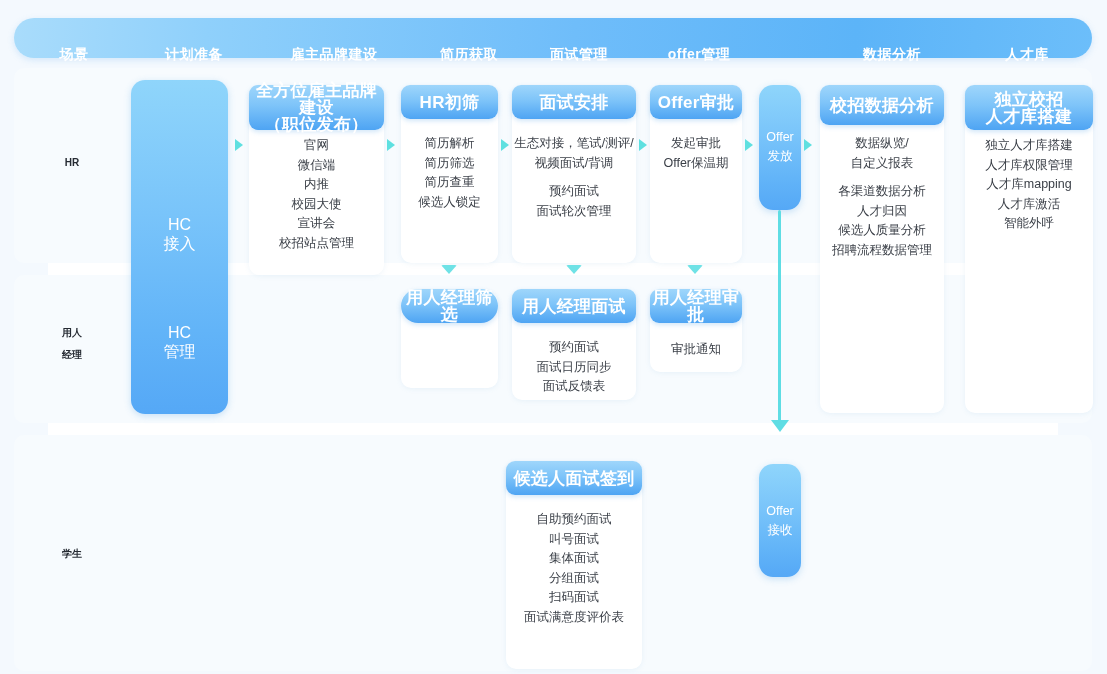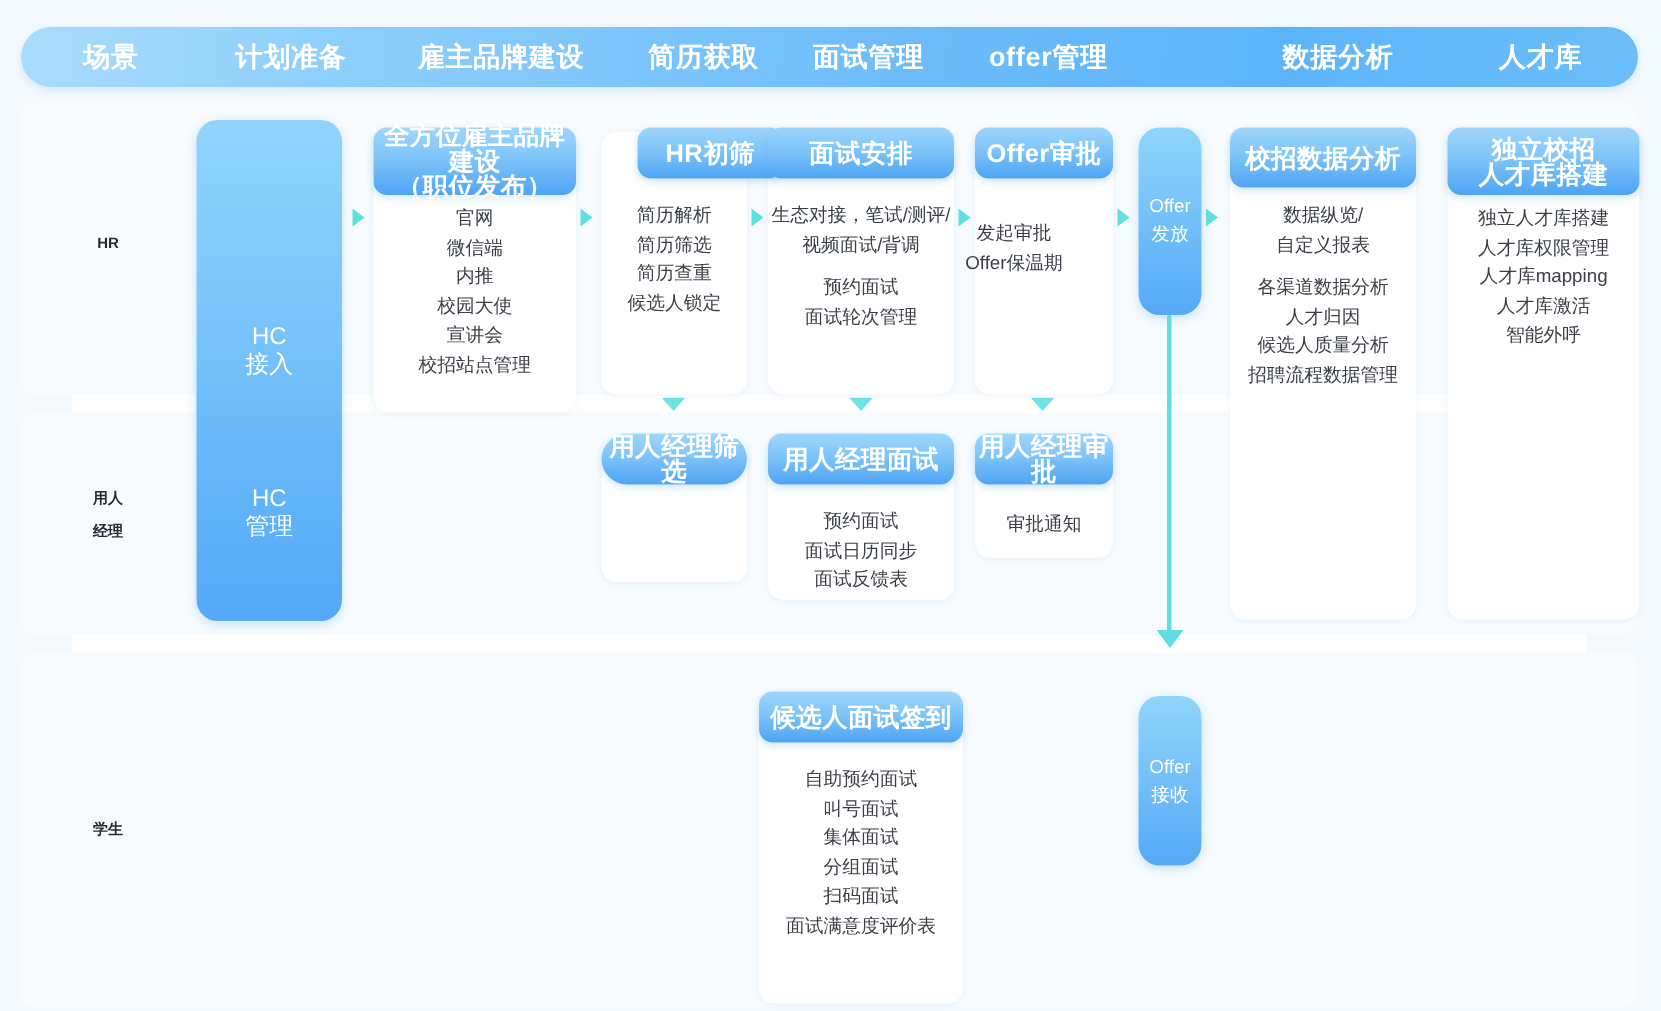--- a/index.html
+++ b/index.html
@@ -13,22 +13,22 @@
   #stage{position:relative;width:1107px;height:674px;}
 
   
   .header-bar{
     position:absolute;left:14px;top:18px;width:1078px;height:40px;
     border-radius:20px;
     background:linear-gradient(95deg,#a9dcfb 0%,#8fd0fb 18%,#6fbdfa 52%,#5cb4f8 78%,#6cbefa 100%);
     box-shadow:0 2px 6px rgba(110,180,240,.25);
   }
   .header-item{
-    position:absolute;top:0;height:40px;line-height:40px;
-    color:#ffffff;font-size:18px;font-weight:bold;
+    position:absolute;top:16px;height:40px;line-height:40px;
+    color:#ffffff;font-size:14px;font-weight:bold;
     letter-spacing:.5px;text-align:center;white-space:nowrap;
   }
 
   
   .band{
     position:absolute;left:14px;width:1078px;
     background:#f7fbfe;border-radius:10px;
   }
   .band-gap{
     position:absolute;left:48px;width:1010px;height:12px;background:#ffffff;
@@ -145,21 +145,21 @@
       <div>微信端</div>
       <div>内推</div>
       <div>校园大使</div>
       <div>宣讲会</div>
       <div>校招站点管理</div>
     </div>
   </div>
   <div class="arr-r" style="left:387px;top:139px;"></div>
 
   <div class="card" style="left:401px;top:88px;width:97px;height:175px;"></div>
-  <div class="card-head" style="left:401px;top:85px;width:97px;height:34px;margin-left:24px;">
+  <div class="card-head" style="left:401px;top:85px;width:97px;height:34px;">
     <div>HR初筛</div>
   </div>
   <div class="card-body" style="left:401px;top:134px;width:97px;">
     <div class="grp">
       <div>简历解析</div>
       <div>简历筛选</div>
       <div>简历查重</div>
       <div>候选人锁定</div>
     </div>
   </div>
@@ -179,21 +179,21 @@
       <div>面试轮次管理</div>
     </div>
   </div>
   <div class="arr-r" style="left:639px;top:139px;"></div>
   <div class="arr-d" style="left:566px;top:265px;"></div>
 
   <div class="card" style="left:650px;top:88px;width:92px;height:175px;"></div>
   <div class="card-head" style="left:650px;top:85px;width:92px;height:34px;">
     <div>Offer审批</div>
   </div>
-  <div class="card-body" style="left:630px;top:134px;width:92px;margin-top:12px;">
+  <div class="card-body" style="left:650px;top:134px;width:92px;">
     <div class="grp">
       <div>发起审批</div>
       <div>Offer保温期</div>
     </div>
   </div>
   <div class="arr-r" style="left:745px;top:139px;"></div>
   <div class="arr-d" style="left:687px;top:265px;"></div>
 
   <div class="pill" style="left:759px;top:85px;width:42px;height:125px;">
     <div class="pill-txt" style="top:43px;font-size:12.5px;">Offer</div>

